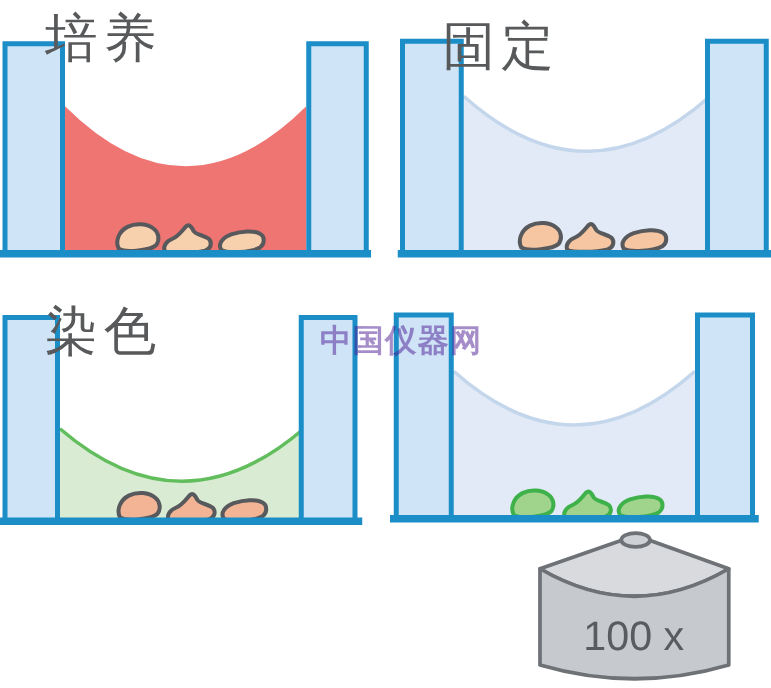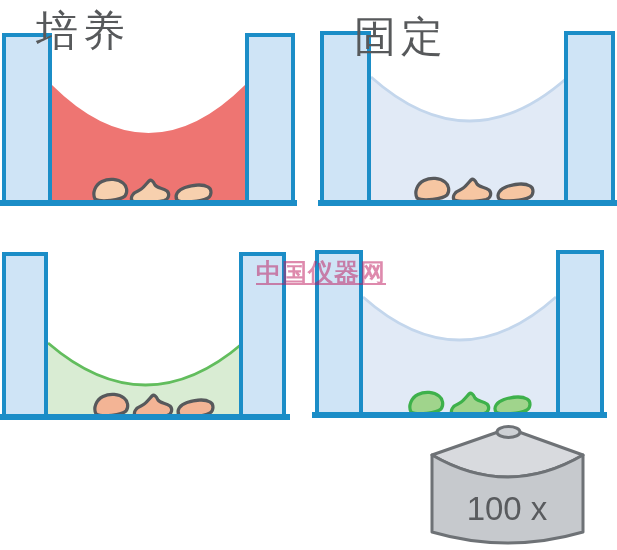--- a/index.html
+++ b/index.html
@@ -54,20 +54,21 @@
         <path d="M3,21 C0,15 3,7 10,3.5 C17,0 26,1 31,5 C35,8 36,14 33,18 C29,22 9,24.5 3,21 Z" transform="translate(96,177)" fill="#f6c6a2" stroke="#57595c" stroke-width="3.2" stroke-linejoin="round"></path>
         <path d="M2,22 C0,18 3,14 8,12 C13,10 16,5 19,2 C21,0 23,2 25,6 C27,9 33,9 37,12 C40,15 39,20 34,21.5 C24,24 7,24 2,22 Z" transform="translate(134,178)" fill="#f6c6a2" stroke="#57595c" stroke-width="3.2" stroke-linejoin="round"></path>
         <path d="M3,18 C0,13 4,8 11,5.5 C19,3 29,2 34,5 C38,7 38,13 34,16 C27,20 8,21 3,18 Z" transform="translate(178,181)" fill="#f6c6a2" stroke="#57595c" stroke-width="3.2" stroke-linejoin="round"></path>
         <rect x="4" y="33" width="47" height="170" fill="#cfe4f6" stroke="#1b8dc7" stroke-width="4"></rect>
         <rect x="248" y="33" width="47" height="170" fill="#cfe4f6" stroke="#1b8dc7" stroke-width="4"></rect>
         <line x1="0" y1="203" x2="299" y2="203" stroke="#1b8dc7" stroke-width="6"></line>
       </svg>
   </section>
 
   <section class="panel" id="panel-staining">
+    <div class="panel-title" style="color: rgb(87, 89, 91);">染色</div>
     <svg width="290" height="183" viewBox="0 0 290 183">
         <path d="M48,175 L48,101 Q145.5,185 243,101 L243,175 Z" fill="#d9ecd3"></path>
         <path d="M48,101 Q145.5,185 243,101" fill="none" stroke="#62bd5d" stroke-width="2.8"></path>
         <path d="M3,21 C0,15 3,7 10,3.5 C17,0 26,1 31,5 C35,8 36,14 33,18 C29,22 9,24.5 3,21 Z" transform="translate(93,151)" fill="#f3b495" stroke="#57595c" stroke-width="3.2" stroke-linejoin="round"></path>
         <path d="M2,22 C0,18 3,14 8,12 C13,10 16,5 19,2 C21,0 23,2 25,6 C27,9 33,9 37,12 C40,15 39,20 34,21.5 C24,24 7,24 2,22 Z" transform="translate(133,152)" fill="#f3b495" stroke="#57595c" stroke-width="3.2" stroke-linejoin="round"></path>
         <path d="M3,18 C0,13 4,8 11,5.5 C19,3 29,2 34,5 C38,7 38,13 34,16 C27,20 8,21 3,18 Z" transform="translate(176,155)" fill="#f3b495" stroke="#57595c" stroke-width="3.2" stroke-linejoin="round"></path>
         <rect x="4" y="12" width="42" height="163" fill="#cfe4f6" stroke="#1b8dc7" stroke-width="4"></rect>
         <rect x="241" y="12" width="43" height="163" fill="#cfe4f6" stroke="#1b8dc7" stroke-width="4"></rect>
         <line x1="0" y1="175" x2="290" y2="175" stroke="#1b8dc7" stroke-width="6"></line>
       </svg>
@@ -85,15 +86,15 @@
         <line x1="3" y1="173" x2="298" y2="173" stroke="#1b8dc7" stroke-width="6"></line>
         <g>
           <path d="M123,213 Q198.5,257 274,213 L210,190 Q199.5,185 189,190 Z" fill="#d8dade" stroke="#6e7276" stroke-width="3" stroke-linejoin="round"></path>
           <path d="M123,213 L123,290 Q198.5,312 274,290 L274,213 Q198.5,257 123,213 Z" fill="#c6c9cd" stroke="#6e7276" stroke-width="3" stroke-linejoin="round"></path>
           <ellipse cx="199.5" cy="190" rx="11.5" ry="5.5" fill="#ced1d5" stroke="#6e7276" stroke-width="3"></ellipse>
           <text x="198" y="278" text-anchor="middle" font-size="33" font-family="&quot;Liberation Sans&quot;, sans-serif" fill="#595b5e">100 x</text>
         </g>
       </svg>
   </section>
 
-  <div class="watermark" style="color: #be185d; text-decoration: underline;">中国仪器网</div>
+  <div class="watermark" style="color: #4c1d95;">中国仪器网</div>
 
 </div>
 
 </body></html>

